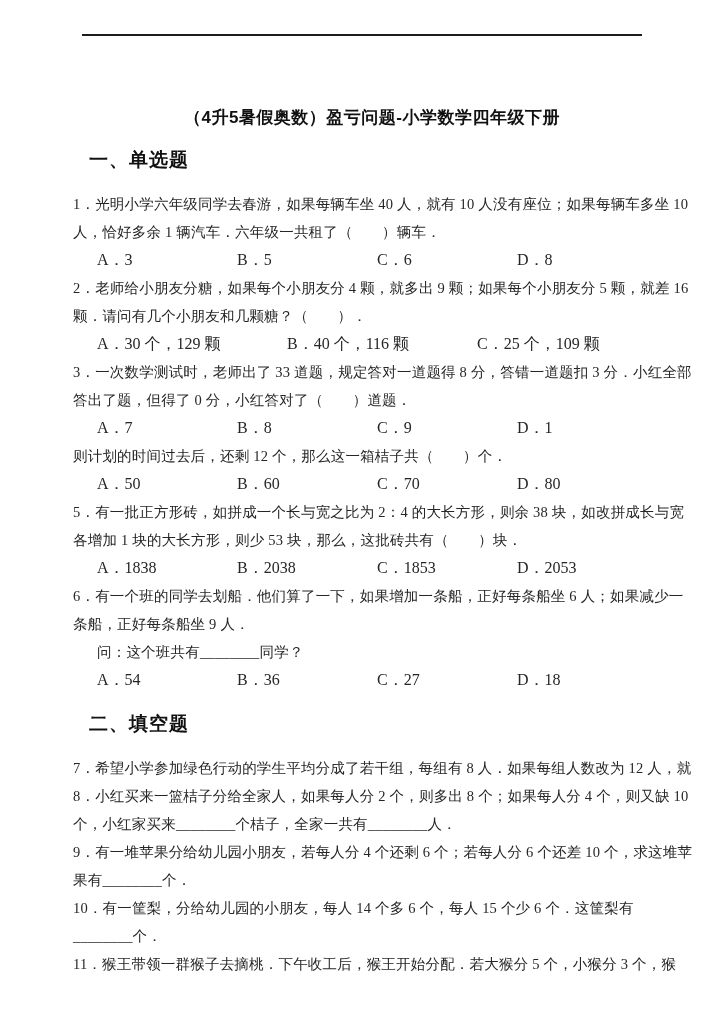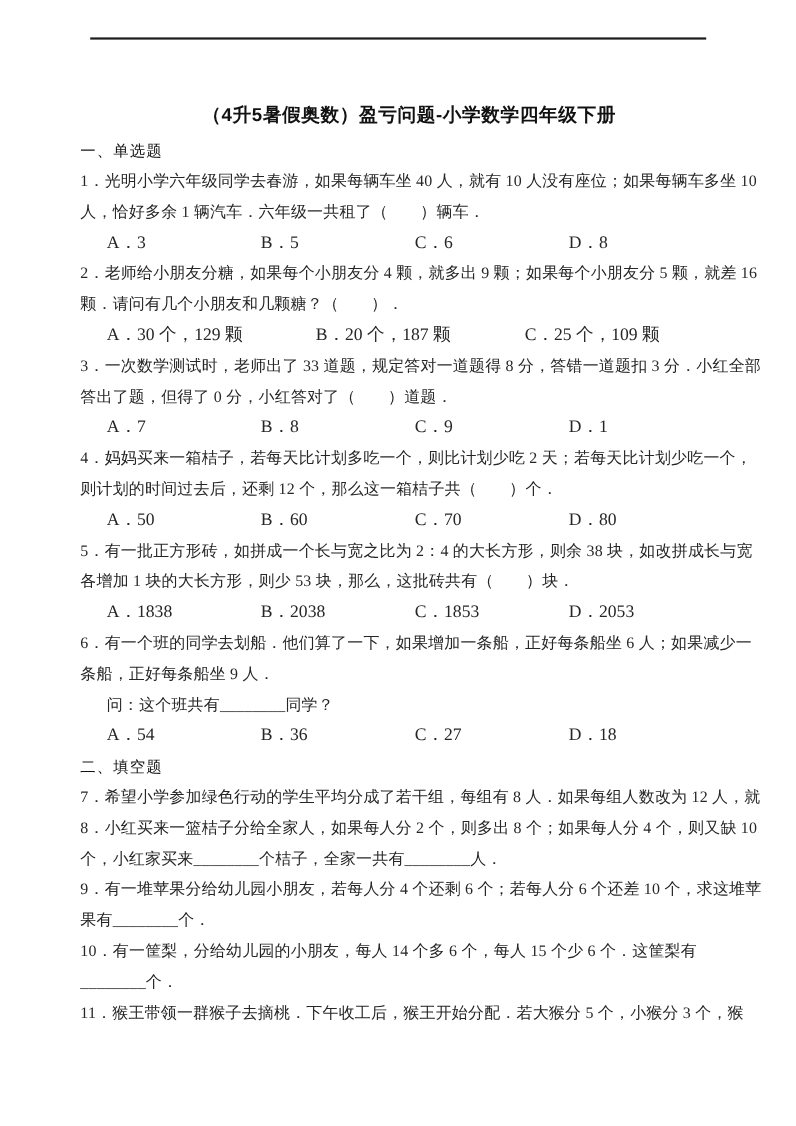--- a/index.html
+++ b/index.html
@@ -9,33 +9,33 @@
     background:#ffffff;
     overflow:hidden;
     color:#262626;
     font-family:"Liberation Serif","DejaVu Serif",serif;
   }
   .rule{
     position:absolute;top:34px;left:82px;
     width:560px;height:2px;background:#1c1c1c;
   }
   .content{
-    position:absolute;top:93px;left:73px;width:584px;
+    position:absolute;top:106px;left:73px;width:584px;
   }
   .title{
     font-family:"Liberation Sans","DejaVu Sans",sans-serif;
     font-weight:bold;font-size:17px;line-height:24px;
     text-align:center;margin:0 0 6px 14px;color:#111;
     letter-spacing:0.5px;
     white-space:nowrap;
   }
   .sec{
     font-family:"Liberation Sans","DejaVu Sans",sans-serif;
-    font-weight:normal;font-size:14px;line-height:28px;
-    margin:0;color:#111;letter-spacing:1px;
+    font-weight:bold;font-size:19px;line-height:28px;
+    margin:16px;color:#111;letter-spacing:1px;
   }
   .q{margin:0;}
   .ln{
     margin:0;font-size:14.5px;line-height:28px;
     white-space:nowrap;letter-spacing:0.2px;
   }
   .indent{padding-left:24px;}
   .opts{
     display:flex;padding-left:24px;
     font-size:16px;line-height:28px;white-space:nowrap;
@@ -65,38 +65,37 @@
         <span class="opt">C．6</span>
         <span class="opt">D．8</span>
       </div>
     </div>
 
     <div class="q">
       <p class="ln">2．老师给小朋友分糖，如果每个小朋友分 4 颗，就多出 9 颗；如果每个小朋友分 5 颗，就差 16</p>
       <p class="ln">颗．请问有几个小朋友和几颗糖？（　　）．</p>
       <div class="opts o3">
         <span class="opt opt-1">A．30 个，129 颗</span>
-        <span class="opt opt-2">B．20 个，187 颗</span>
+        <span class="opt opt-2">B．40 个，116 颗</span>
         <span class="opt opt-3">C．25 个，109 颗</span>
       </div>
     </div>
 
     <div class="q">
       <p class="ln">3．一次数学测试时，老师出了 33 道题，规定答对一道题得 8 分，答错一道题扣 3 分．小红全部</p>
       <p class="ln">答出了题，但得了 0 分，小红答对了（　　）道题．</p>
       <div class="opts o4">
         <span class="opt">A．7</span>
         <span class="opt">B．8</span>
         <span class="opt">C．9</span>
         <span class="opt">D．1</span>
       </div>
     </div>
 
     <div class="q">
-      <p class="ln">4．妈妈买来一箱桔子，若每天比计划多吃一个，则比计划少吃 2 天；若每天比计划少吃一个，</p>
       <p class="ln">则计划的时间过去后，还剩 12 个，那么这一箱桔子共（　　）个．</p>
       <div class="opts o4">
         <span class="opt">A．50</span>
         <span class="opt">B．60</span>
         <span class="opt">C．70</span>
         <span class="opt">D．80</span>
       </div>
     </div>
 
     <div class="q">

